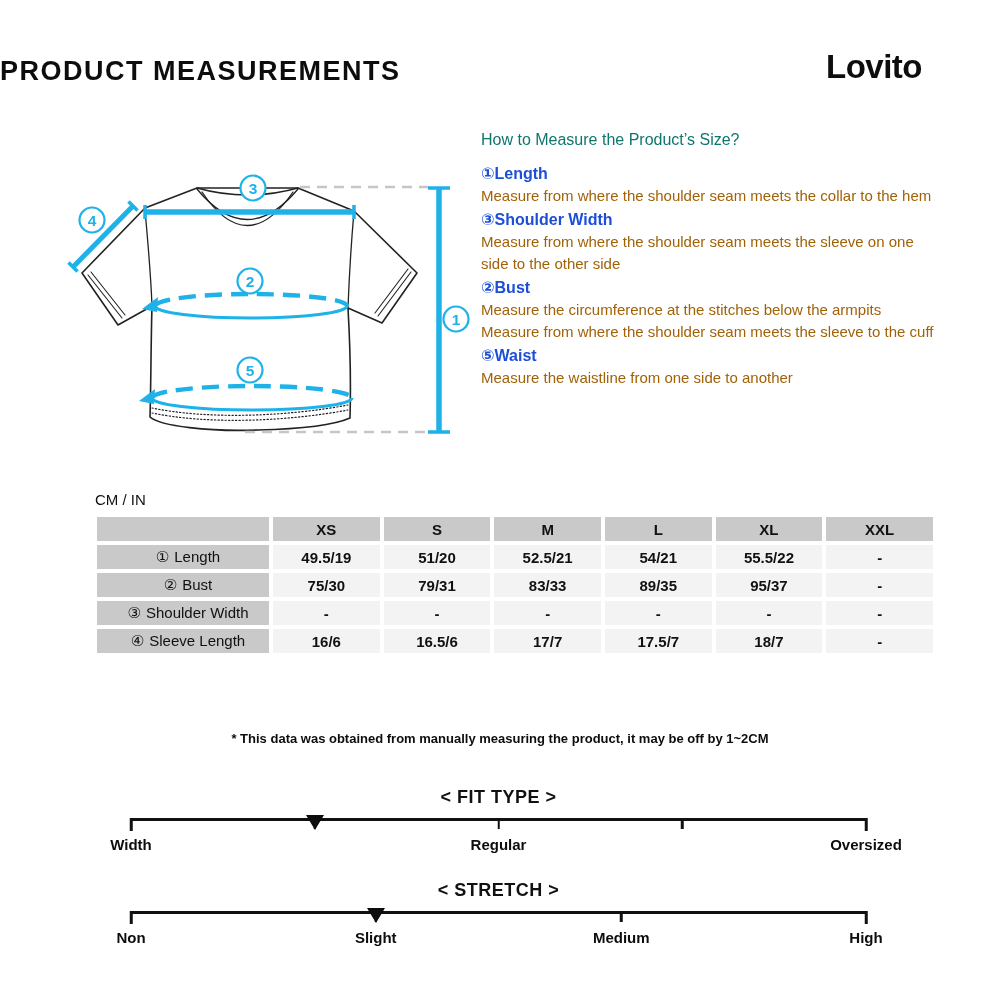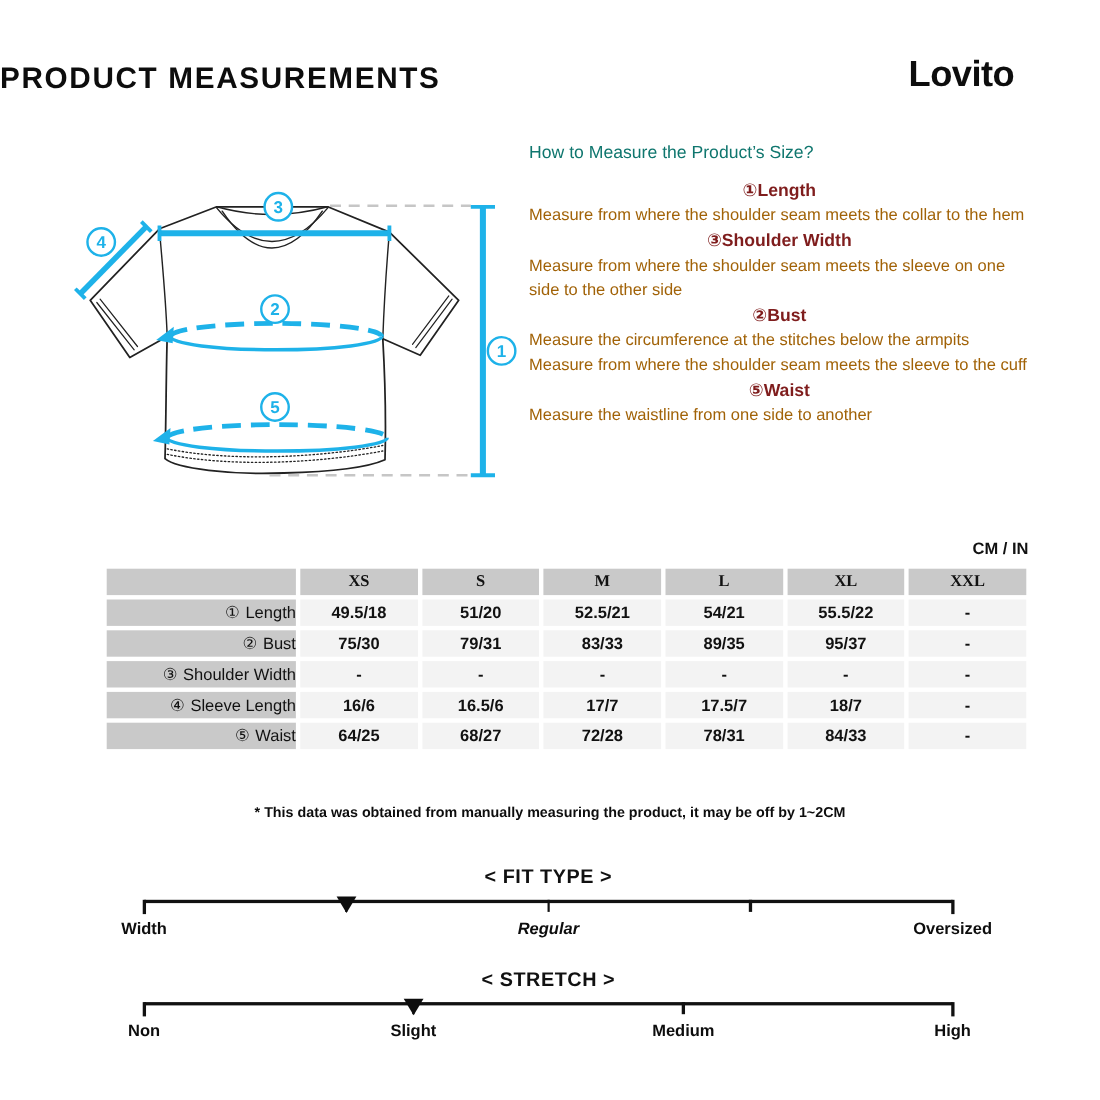--- a/index.html
+++ b/index.html
@@ -8,32 +8,32 @@
 
   .title{position:absolute;top:56px;left:0;width:1000px;margin:0;text-align:left;
          font-size:27px;font-weight:800;letter-spacing:1.5px;color:#0d0d0d;}
   .logo{position:absolute;top:48px;right:78px;font-size:33px;font-weight:800;
         letter-spacing:-0.5px;color:#0d0d0d;}
 
   .diagram{position:absolute;left:60px;top:158px;}
 
   .howto{position:absolute;left:481px;top:131px;width:455px;}
   .howto h2{margin:0 0 13px 0;font-size:16px;font-weight:400;color:#0f766e;}
-  .item-label{font-size:16px;font-weight:800;line-height:23px;color:#7f1d1d;text-align:center;}
+  .item-label{font-size:16px;font-weight:800;line-height:23px;color:#1d4ed8;}
   .item-desc{font-size:15px;line-height:22.5px;color:#a16207;}
 
-  .unit{position:absolute;left:95px;top:491px;width:840px;text-align:right;
-        font-size:15px;font-weight:700;}
+  .unit{position:absolute;left:95px;top:491px;width:840px;
+        font-size:15px;font-weight:400;}
 
   table.size-table{position:absolute;left:93px;top:513px;width:844px;
         border-collapse:separate;border-spacing:4px;table-layout:fixed;}
   .size-table th,.size-table td{height:24px;padding:0;}
-  .size-table th{background:#c9c9c9;font-size:15px;font-weight:800;text-align:center;font-family:Liberation Serif, serif;}
+  .size-table th{background:#c9c9c9;font-size:15px;font-weight:800;text-align:center;}
   .size-table td.rowlabel{background:#c9c9c9;font-size:15px;font-weight:400;
-        text-align:right;padding-left:10px;}
+        text-align:center;padding-left:10px;}
   .size-table td.rowlabel .num{margin-right:5px;font-weight:400;}
   .size-table td.val{background:#f3f3f3;font-size:15px;font-weight:800;text-align:center;}
 
   .note{position:absolute;left:0;top:731px;width:1000px;text-align:center;
         font-size:13px;font-weight:800;color:#0d0d0d;}
 
   .scale{position:absolute;left:131px;width:735px;height:72px;}
   .scale-title{position:absolute;top:0;left:0;width:100%;text-align:center;
         font-size:18px;font-weight:800;letter-spacing:0.5px;}
   .track{position:absolute;top:31px;left:0;width:100%;height:3px;background:#111;}
@@ -179,21 +179,21 @@
       <th></th>
       <th>XS</th>
       <th>S</th>
       <th>M</th>
       <th>L</th>
       <th>XL</th>
       <th>XXL</th>
     </tr>
     <tr>
       <td class="rowlabel"><span class="num">①</span><span>Length</span></td>
-      <td class="val">49.5/18</td>
+      <td class="val">49.5/19</td>
       <td class="val">51/20</td>
       <td class="val">52.5/21</td>
       <td class="val">54/21</td>
       <td class="val">55.5/22</td>
       <td class="val">-</td>
     </tr>
     <tr>
       <td class="rowlabel"><span class="num">②</span><span>Bust</span></td>
       <td class="val">75/30</td>
       <td class="val">79/31</td>
@@ -211,49 +211,40 @@
       <td class="val">-</td>
       <td class="val">-</td>
     </tr>
     <tr>
       <td class="rowlabel"><span class="num">④</span><span>Sleeve Length</span></td>
       <td class="val">16/6</td>
       <td class="val">16.5/6</td>
       <td class="val">17/7</td>
       <td class="val">17.5/7</td>
       <td class="val">18/7</td>
-      <td class="val">-</td>
-    </tr>
-    <tr>
-      <td class="rowlabel"><span class="num">⑤</span><span>Waist</span></td>
-      <td class="val">64/25</td>
-      <td class="val">68/27</td>
-      <td class="val">72/28</td>
-      <td class="val">78/31</td>
-      <td class="val">84/33</td>
       <td class="val">-</td>
     </tr>
   </tbody>
     </table>
 
   <div class="note">* This data was obtained from manually measuring the product, it may be off by 1~2CM</div>
 
   <div class="scale" style="top:787px">
     <div class="scale-title">&lt; FIT TYPE &gt;</div>
     <div class="track">
         <div class="tick end" style="left: 0%;"></div>
         <div class="tick" style="left: 25%;"></div>
         <div class="tick" style="left: 50%;"></div>
         <div class="tick" style="left: 75%;"></div>
         <div class="tick end" style="left: 100%;"></div>
         <div class="marker" style="left: 25%;"></div>
       </div>
     <div class="labels">
         <span style="left: 0%;">Width</span>
-        <span style="left: 50%; font-style: italic;">Regular</span>
+        <span style="left: 50%;">Regular</span>
         <span style="left: 100%;">Oversized</span>
       </div>
   </div>
 
   <div class="scale" style="top:880px">
     <div class="scale-title">&lt; STRETCH &gt;</div>
     <div class="track">
         <div class="tick end" style="left: 0%;"></div>
         <div class="tick" style="left: 33.3%;"></div>
         <div class="tick" style="left: 66.7%;"></div>

